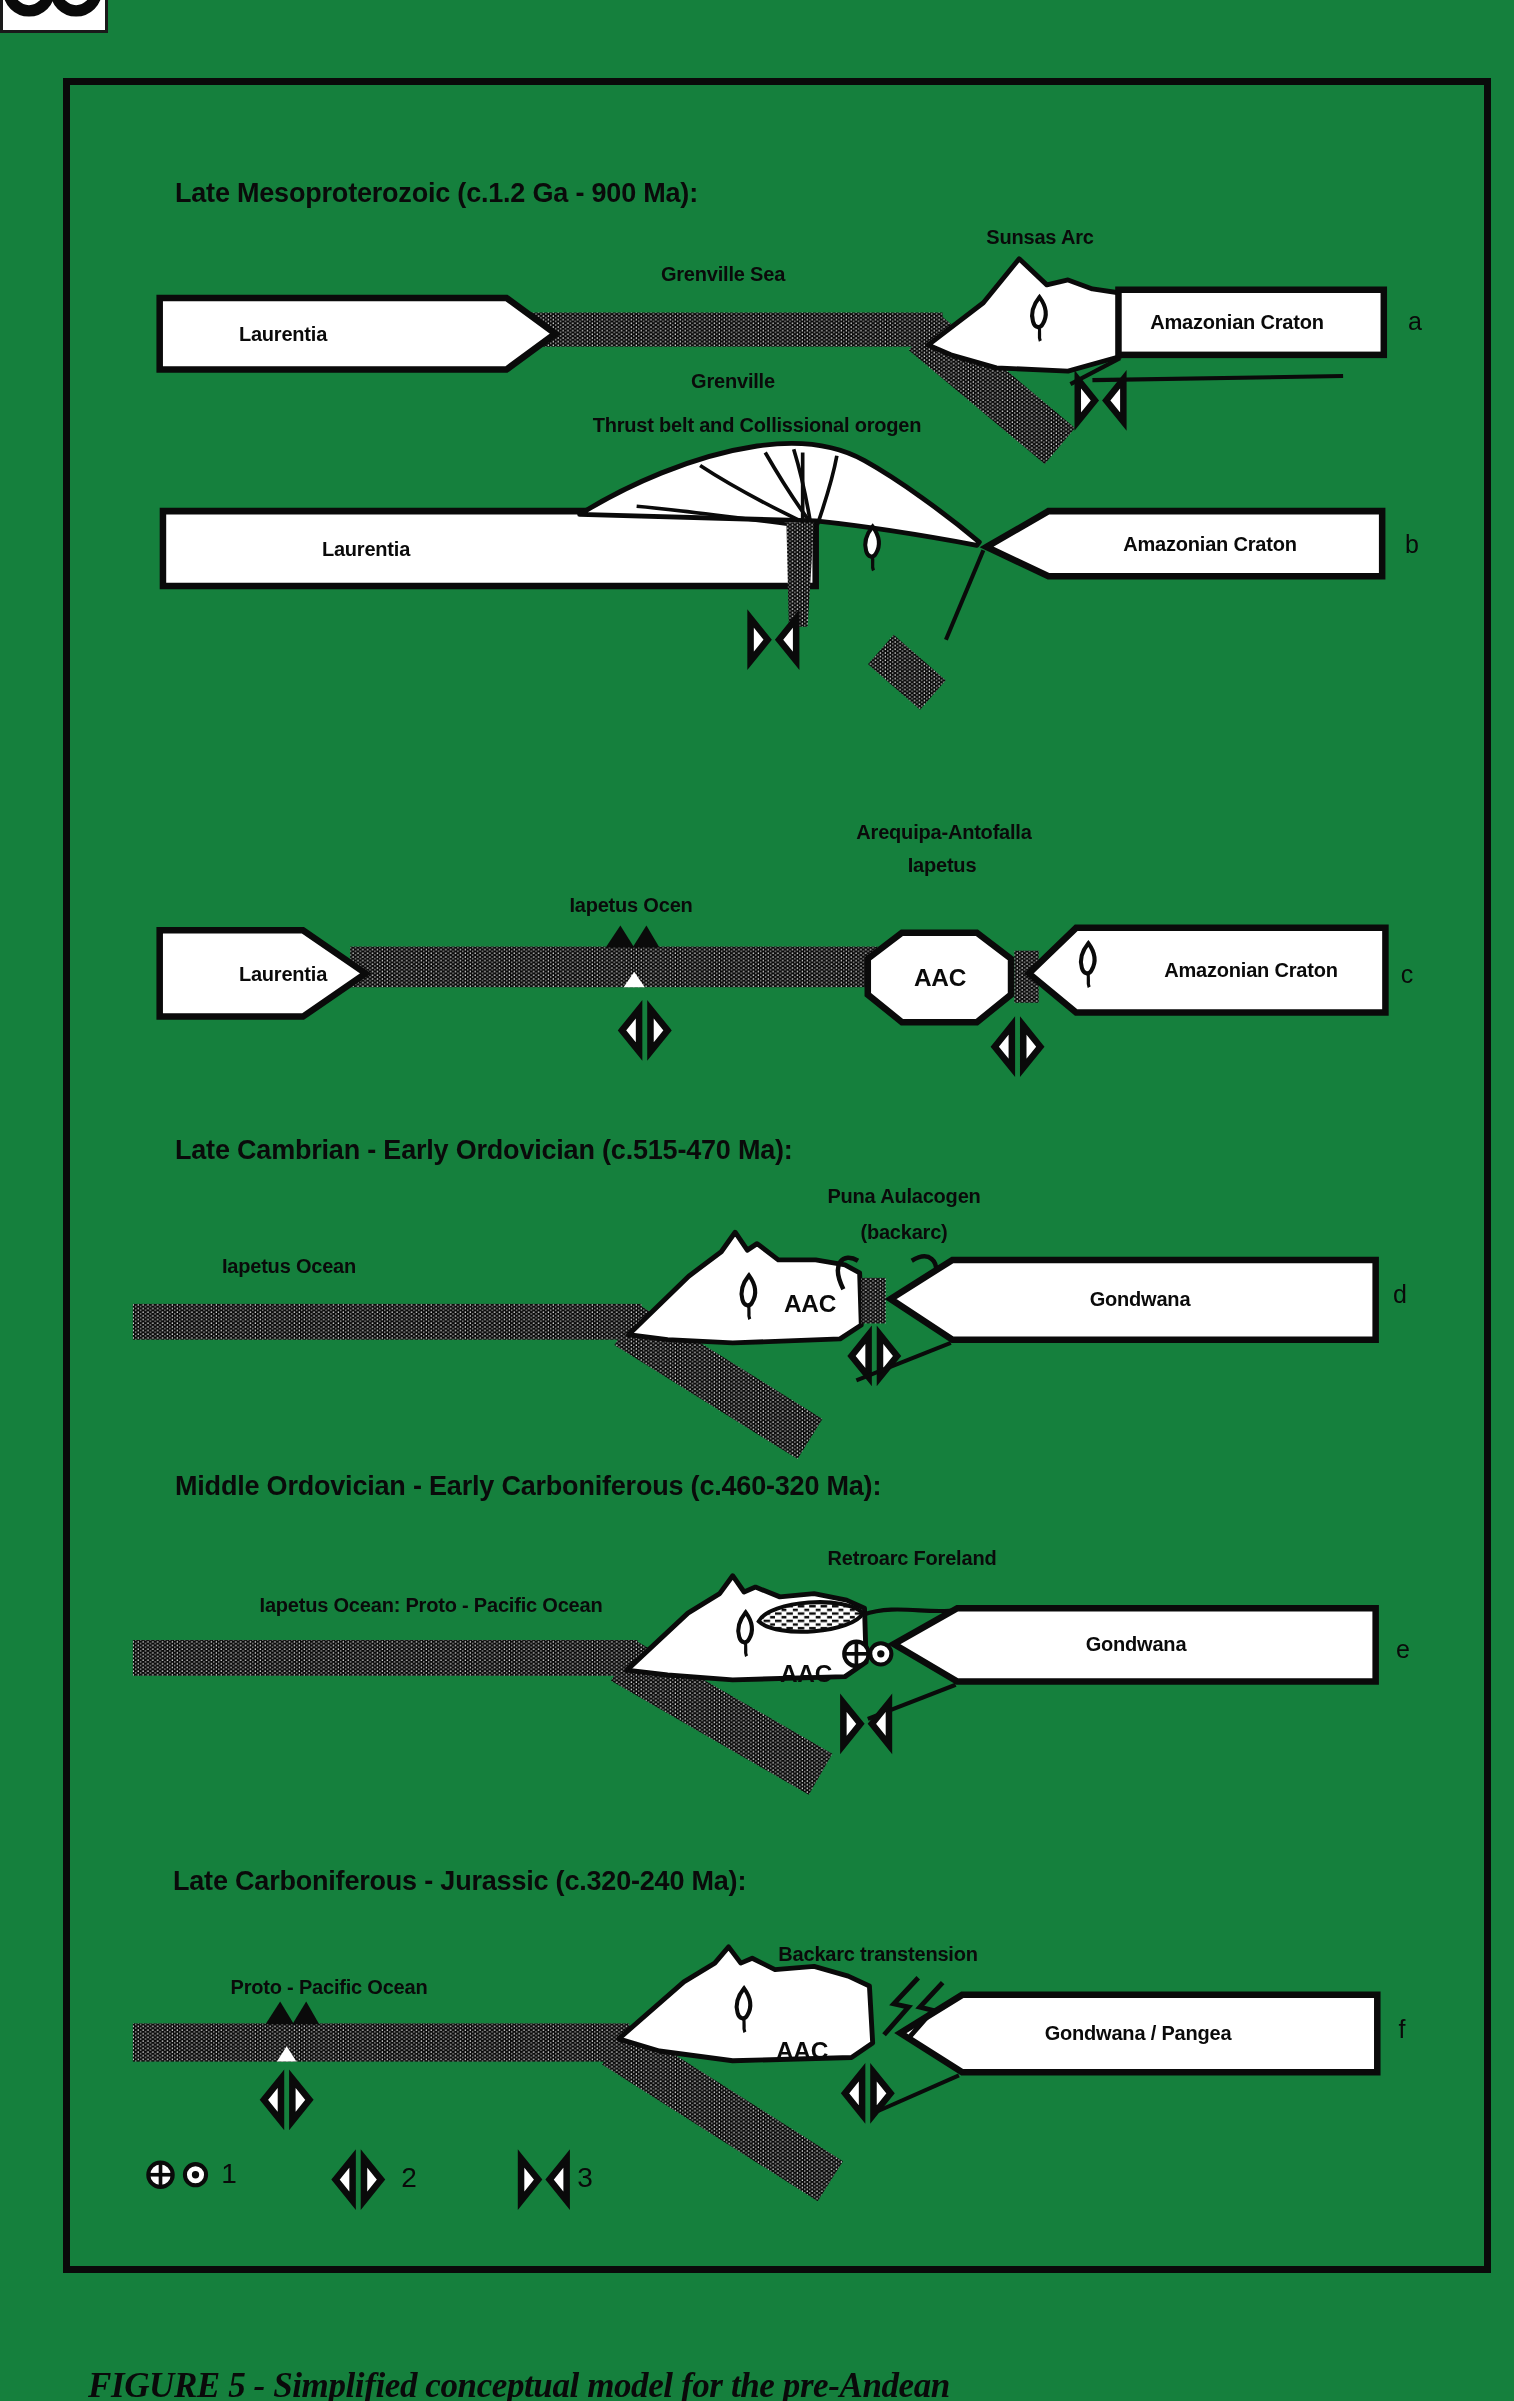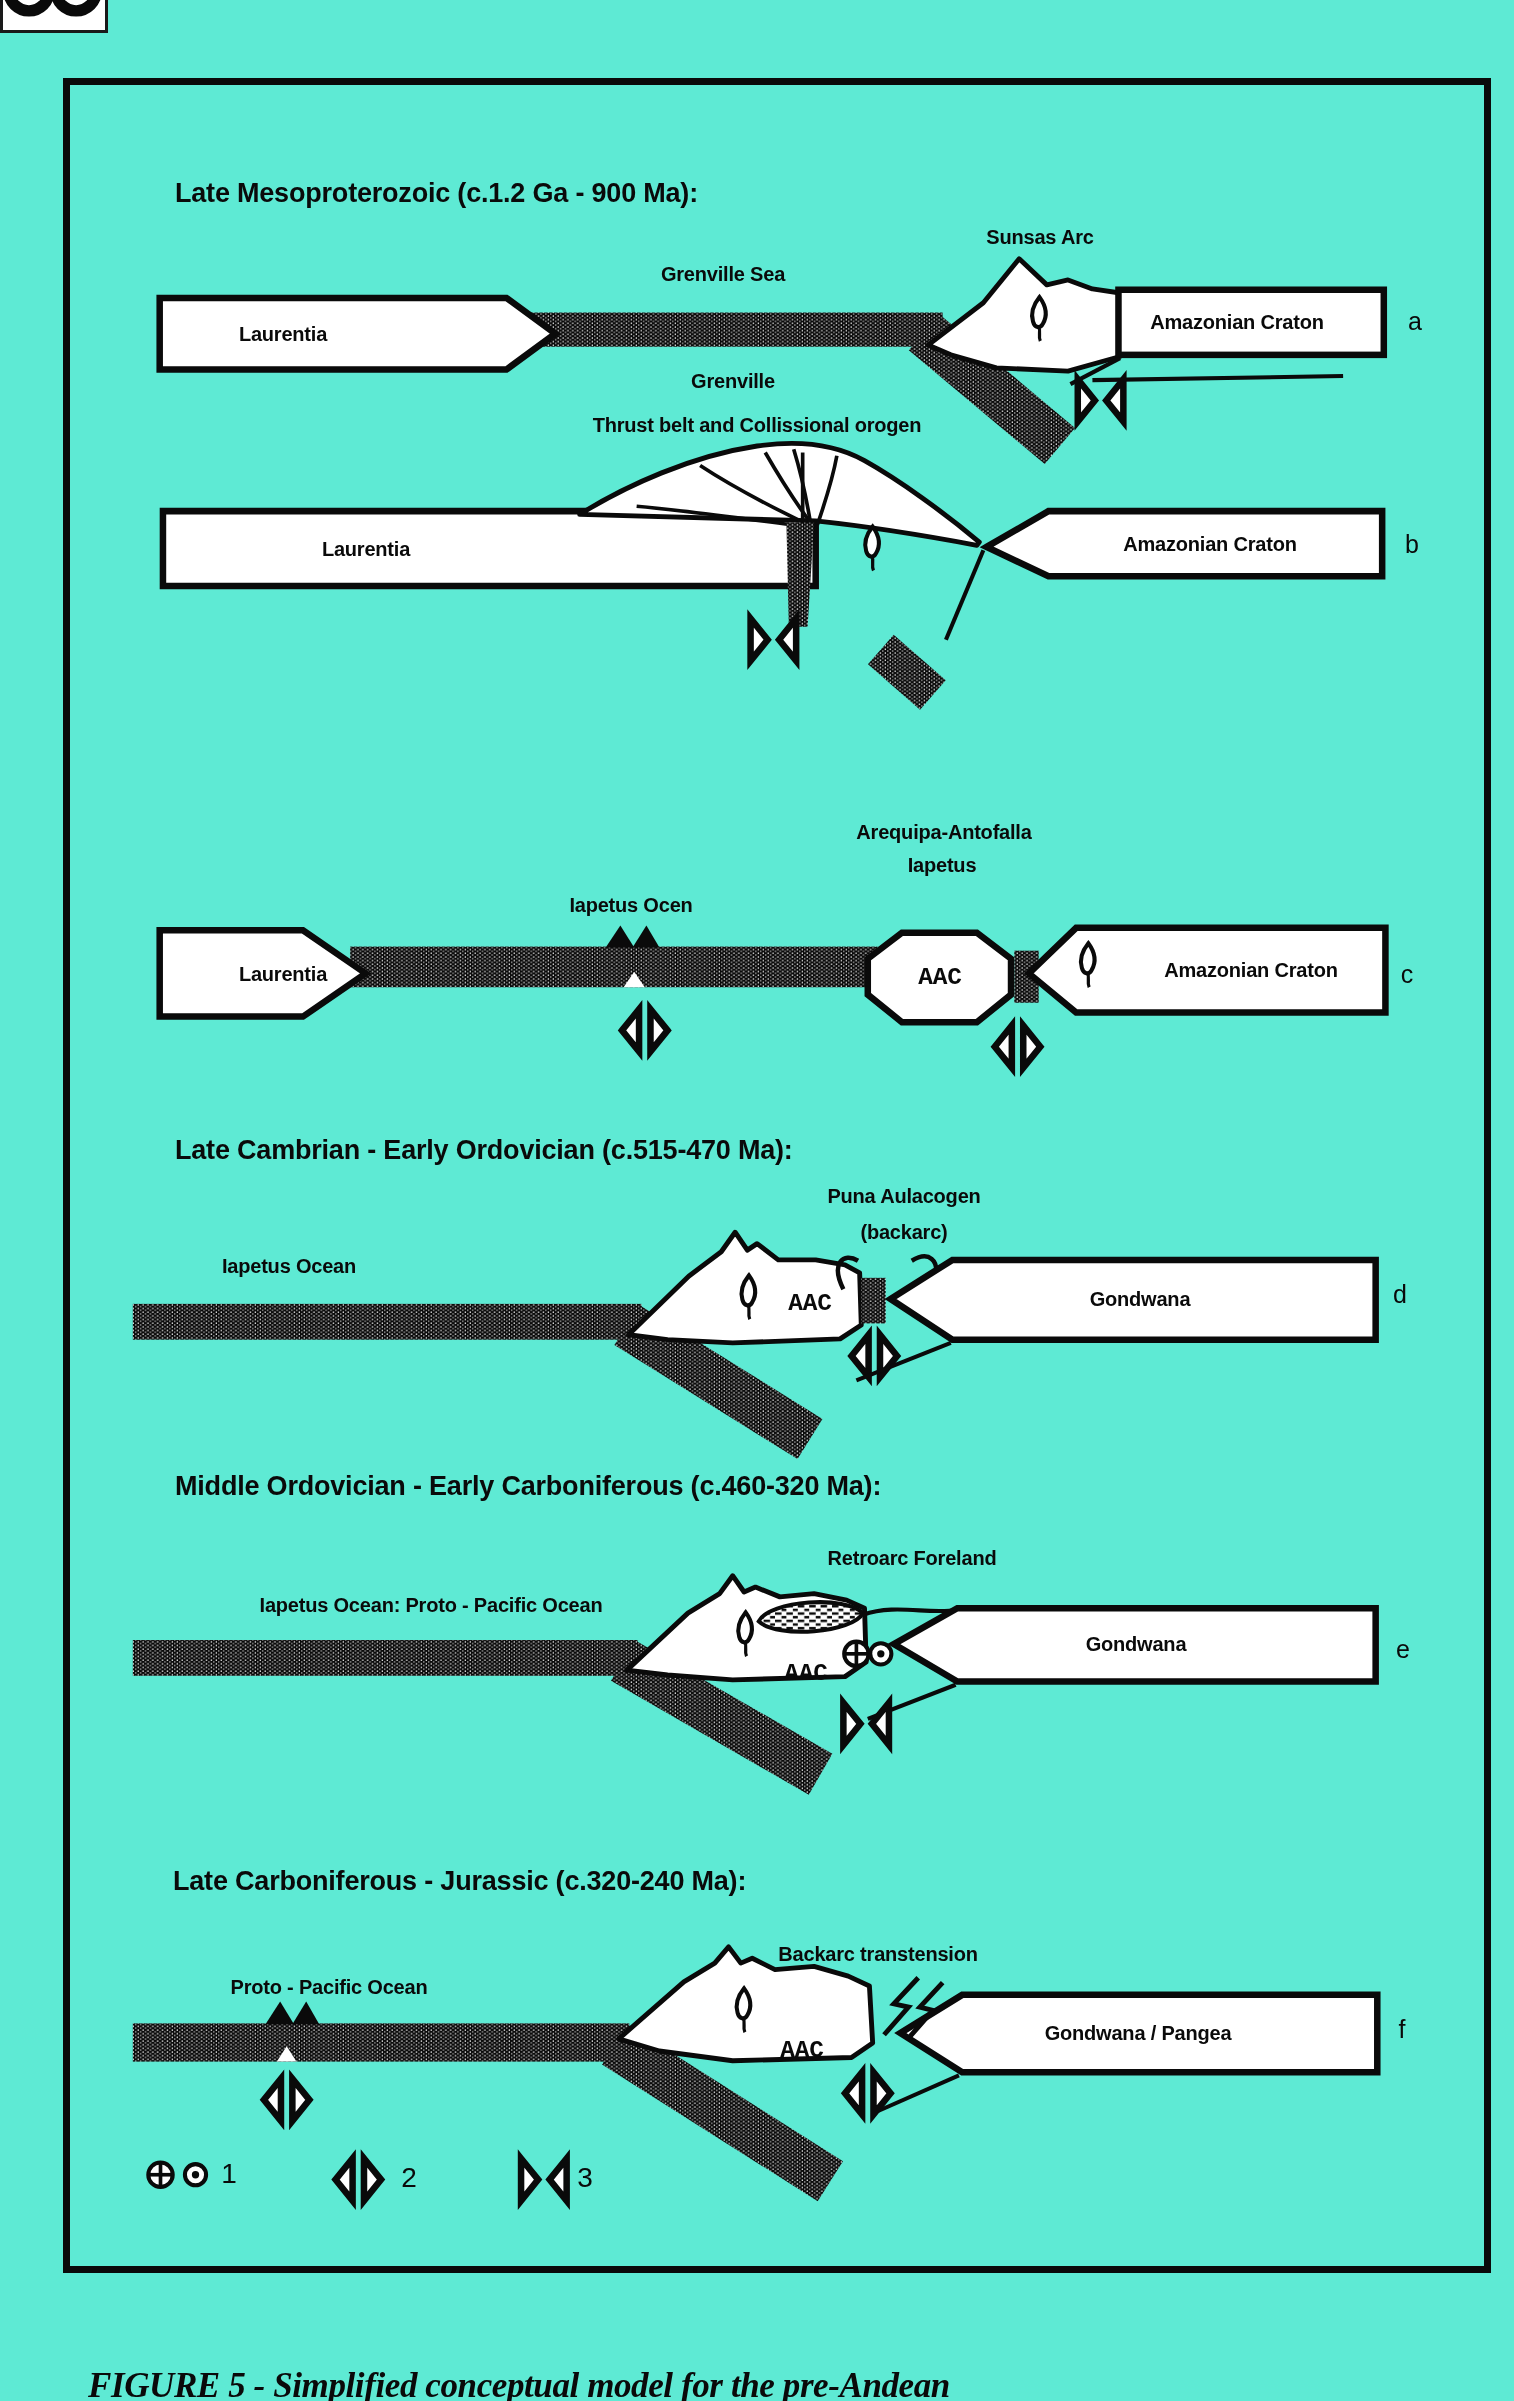--- a/index.html
+++ b/index.html
@@ -1,26 +1,26 @@
 <!DOCTYPE html>
 <html style="font-size:13px"><head>
 <meta charset="utf-8">
 <style>
   html,body{margin:0;padding:0;background:#ffffff;}
-  #screen{position:relative;width:1515px;height:2401px;background:#5eead4;overflow:hidden;
+  #screen{position:relative;width:1515px;height:2401px;background:#15803d;overflow:hidden;
           font-family:"Liberation Sans",sans-serif;color:#0a0a0a;}
   #shapes{position:absolute;left:0;top:0;}
   .frame{position:absolute;left:63px;top:78px;width:1428px;height:2195px;
          border:7.3px solid #0a0a0a;box-sizing:border-box;background:transparent;}
   .logo{position:absolute;left:0;top:0;width:108px;height:33px;border:3.3px solid #1a1a1a;border-top:none;
         box-sizing:border-box;overflow:hidden;background:#fff;}
   .title{position:absolute;white-space:nowrap;font-size:27px;font-weight:bold;letter-spacing:-0.2px;line-height:1.1;}
   .lbl{position:absolute;white-space:nowrap;font-size:20px;font-weight:bold;letter-spacing:-0.2px;
        transform:translate(-50%,-50%);line-height:1.05;}
-  .sm{font-size:24.4px;font-family:Liberation Mono, monospace;}
+  .sm{font-size:24.4px;}
   .letter{position:absolute;white-space:nowrap;font-size:25px;font-weight:500;transform:translate(-50%,-50%);}
   .num{position:absolute;white-space:nowrap;font-size:28px;font-weight:500;transform:translate(-50%,-50%);}
   .caption{position:absolute;left:88px;top:2366px;white-space:nowrap;
            font-family:"Liberation Serif",serif;font-style:italic;font-weight:bold;
            font-size:35px;letter-spacing:-0.4px;}
 </style>
 </head>
 <body>
 
 <div id="screen">

